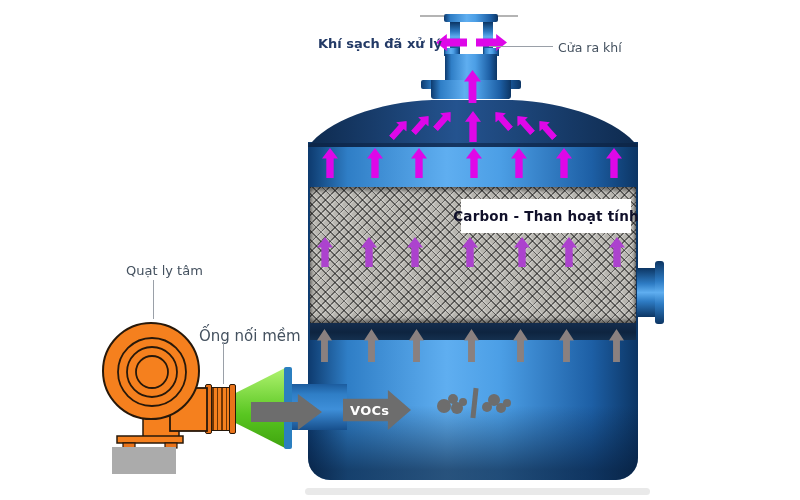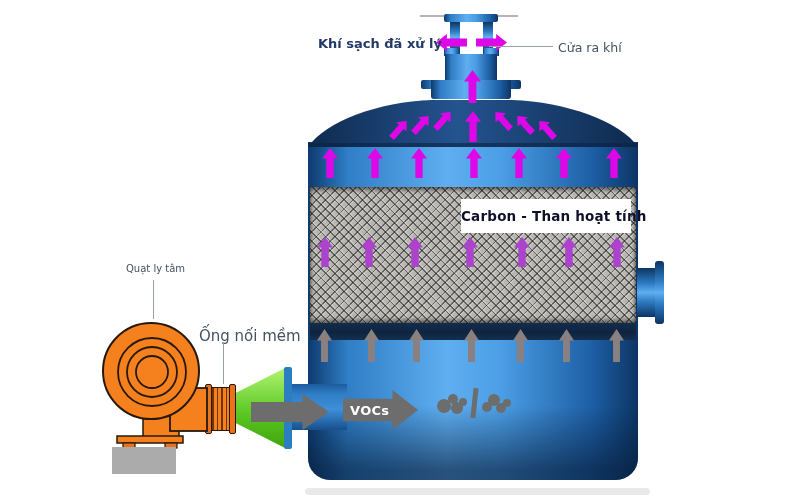--- a/index.html
+++ b/index.html
@@ -24,33 +24,33 @@
      background:linear-gradient(180deg,#132C4D 0%,var(--band-navy) 55%,#14304f 100%);}
 
   
   .arrow-up{clip-path:polygon(50% 0,100% 35%,73% 35%,73% 100%,27% 100%,27% 35%,0 35%);}
   .arrow-left{clip-path:polygon(0 50%,35% 0,35% 27%,100% 27%,100% 73%,35% 73%,35% 100%);}
   .arrow-right{clip-path:polygon(100% 50%,65% 0,65% 27%,0 27%,0 73%,65% 73%,65% 100%);}
   .big-arrow-right{clip-path:polygon(0 22%,66% 22%,66% 0,100% 50%,66% 100%,66% 78%,0 78%);}
   .mag{background:var(--magenta-arrow);}
   .pur{background:var(--purple-arrow);}
   .sgray{background:var(--soft-gray-arrow);}
-  .fgray{background:var(--flow-gray-arrow);padding-left:7px;}
+  .fgray{background:var(--flow-gray-arrow);}
 
   
   .carbon-label{left:461px;top:199px;width:170px;height:34px;background:#ffffff;
-     display:flex;align-items:center;justify-content:flex-start;
+     display:flex;align-items:center;justify-content:center;
      font-weight:bold;font-size:13.5px;color:#10102a;letter-spacing:.2px;}
 
   
   .lbl{white-space:nowrap;}
   .clean-air{left:318px;top:36px;width:120px;font-weight:bold;
      font-size:13px;color:var(--label-navy);}
   .outlet-lbl{left:558px;top:40px;font-size:12.5px;color:var(--label-gray);}
-  .fan-lbl{left:126px;top:263px;font-size:10px;color:var(--label-gray);}
+  .fan-lbl{left:126px;top:263px;font-size:13px;color:var(--label-gray);}
   .conn-lbl{left:199px;top:327px;font-size:15px;color:var(--label-gray);}
   .leader{background:#9aa0a8;}
 
   
   .flange{background:#E9731A;border:1.5px solid #27180a;border-radius:2px;box-sizing:border-box;}
   .bellows{background:#F5801E;border:1.5px solid #27180a;box-sizing:border-box;
      background-image:repeating-linear-gradient(90deg,rgba(88,40,0,.85) 0 1.6px,rgba(0,0,0,0) 1.6px 4.6px);}
   .cone{left:235px;top:367px;width:52px;height:82px;
      clip-path:polygon(0 32%,100% 0,100% 100%,0 68%);
      background:linear-gradient(180deg,#B2F472 0%,var(--cone-green) 58%,#3FA30E 100%);}

